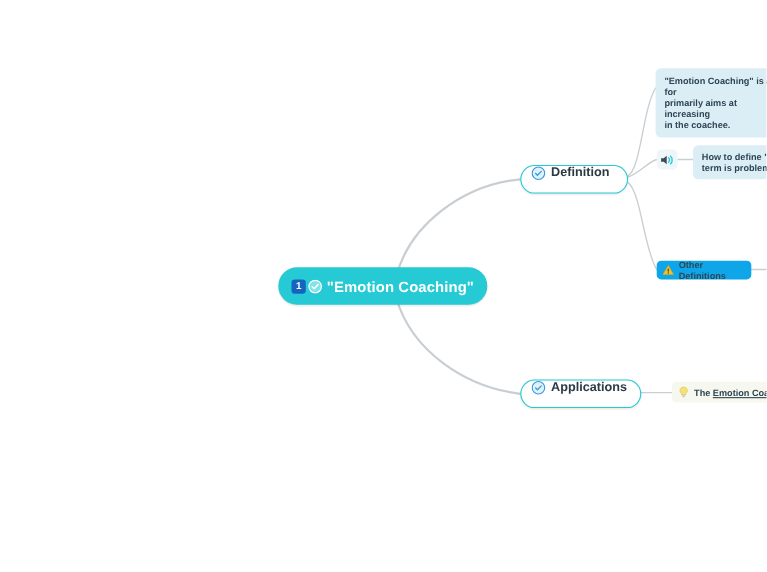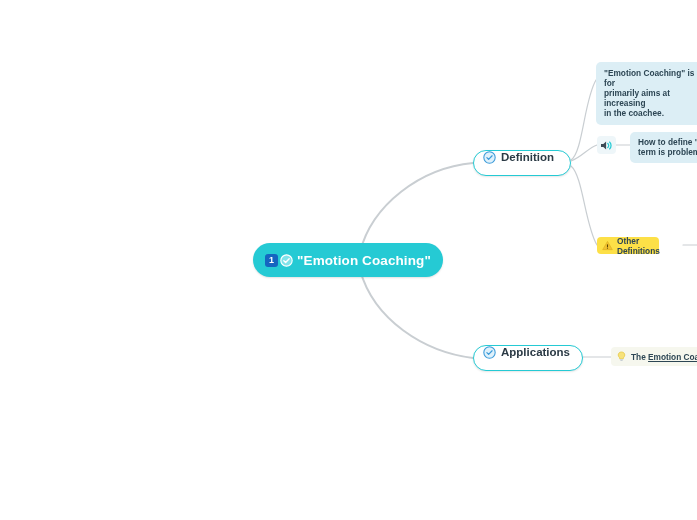--- a/index.html
+++ b/index.html
@@ -144,24 +144,24 @@
     background: #eef6f9;
     display: flex;
     align-items: center;
     justify-content: center;
   }
 
   
   #note-other-definitions {
     left: 597px;
     top: 237px;
-    width: 62px;
+    width: 86px;
     height: 17px;
     border-radius: 4px;
-    background: #fde047;
+    background: #0ea5e9;
     align-items: center;
     padding: 0 6px 0 5px;
   }
   #note-other-definitions .note-text {
     font-size: 8.3px;
     color: #2d4654;
   }
 
   
   #note-applications {

